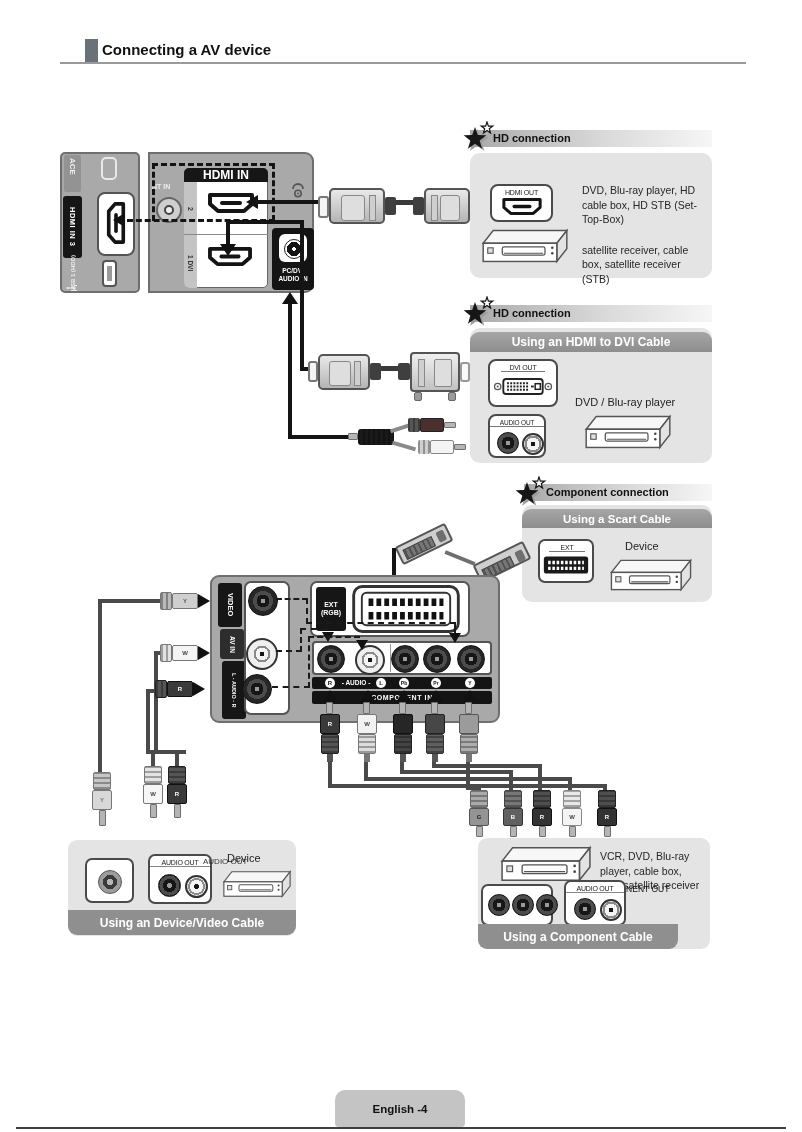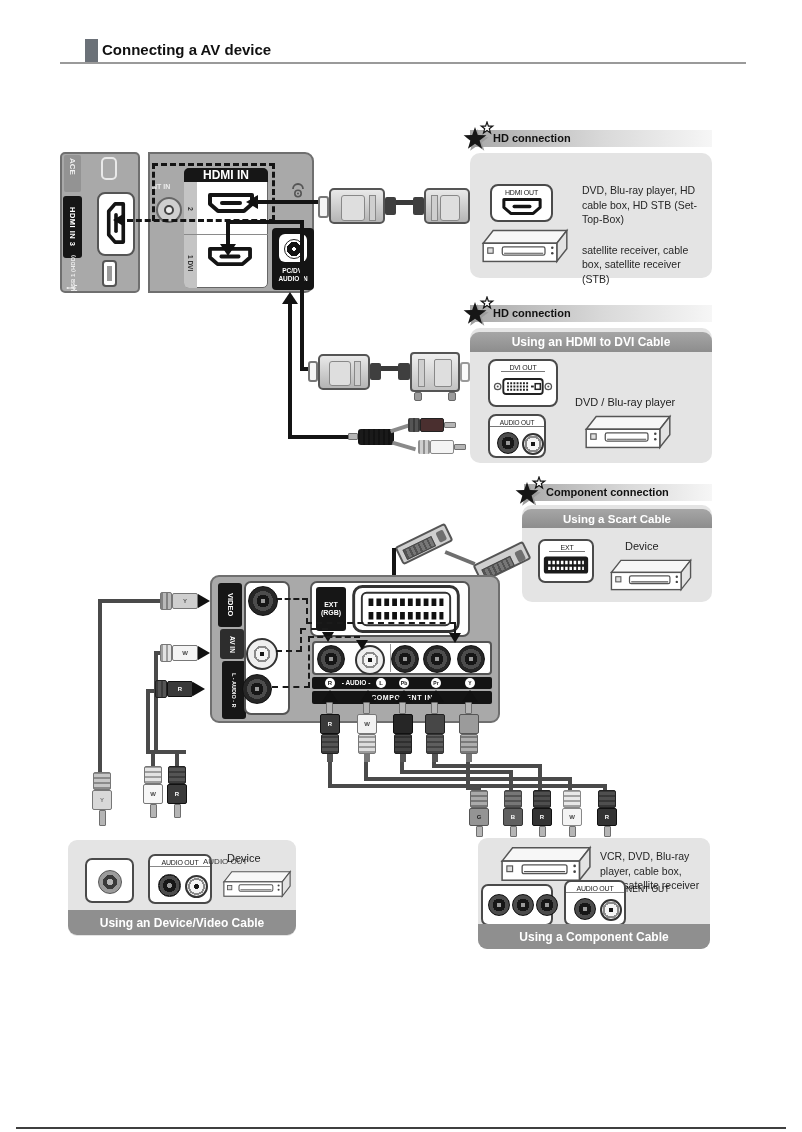--- a/index.html
+++ b/index.html
@@ -461,17 +461,20 @@
   <div class="abs" style="left:594px;top:884px;font-size:8.5px;color:#111;white-space:nowrap;">COMPONENT OUT</div>
   <div class="abs whitebox" style="left:481px;top:884px;width:72px;height:42px;border-radius:7px;"></div>
   <span class="jack jdark" style="left:488px;top:894px;width:20px;height:20px;"></span>
   <span class="jack jdark" style="left:512px;top:894px;width:20px;height:20px;"></span>
   <span class="jack jdark" style="left:536px;top:894px;width:20px;height:20px;"></span>
   <div class="abs whitebox" style="left:564px;top:880px;width:62px;height:46px;border-radius:7px;">
     <div class="portlbl" style="margin-top:3px;font-size:7px;border-bottom:1px solid #888;">AUDIO OUT</div>
     <span class="jack jdark" style="left:8px;top:16px;width:20px;height:20px;"></span>
     <span class="jack jwhite" style="left:34px;top:17px;width:18px;height:18px;"></span>
   </div>
-  <div class="abs fbar" style="left:478px;top:924px;width:232px;height:25px;">Using a Component Cable</div>
-
+  <div class="abs fbar" style="left:478px;top:924px;width:200px;height:25px;">Using a Component Cable</div>
+
+  <div class="abs" style="left:335px;top:1090px;width:130px;height:37px;background:#c4c4c4;border-radius:10px 10px 4px 4px;display:flex;align-items:center;justify-content:center;">
+    <span style="font-size:11.5px;font-weight:bold;color:#111;">English -4</span>
+  </div>
   <div class="abs" style="left:16px;top:1127px;width:770px;height:2px;background:#3f3f3f;"></div>
 
 </div>
 
 </body></html>

